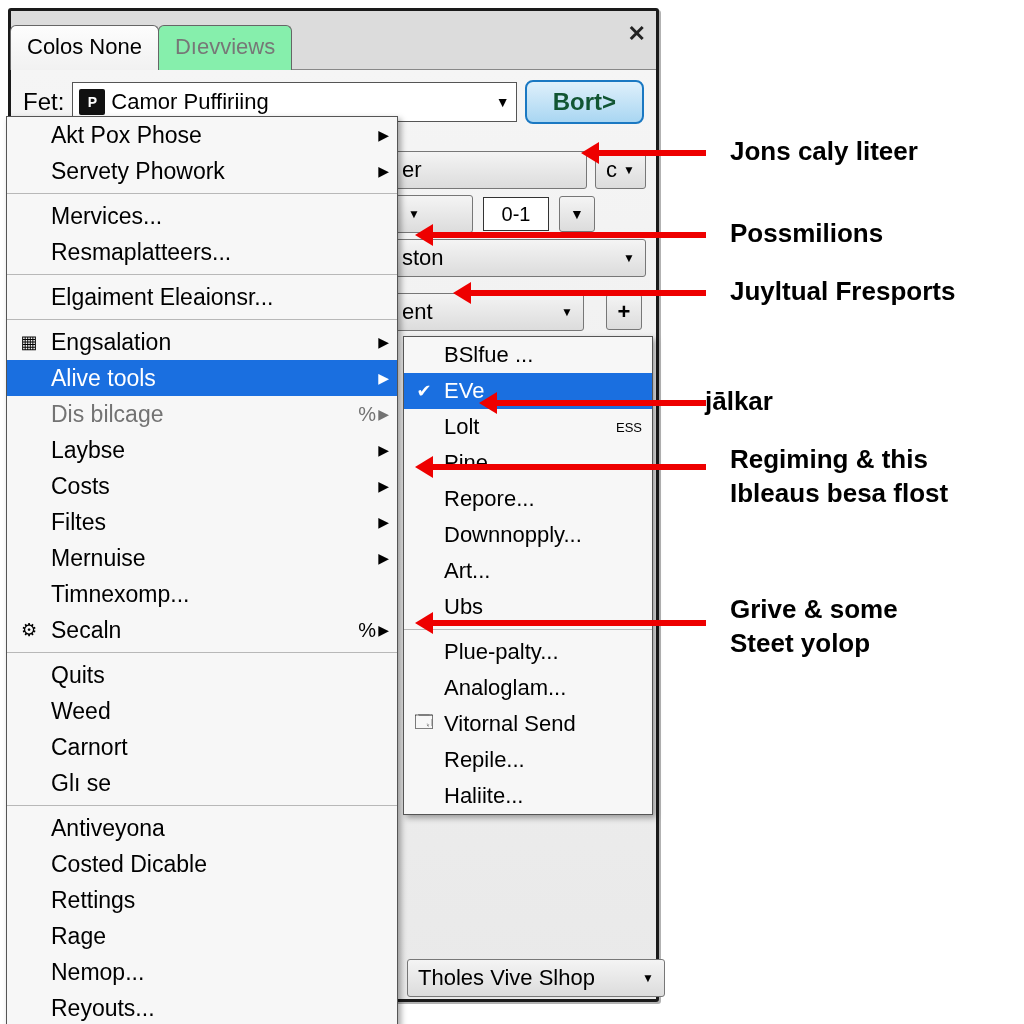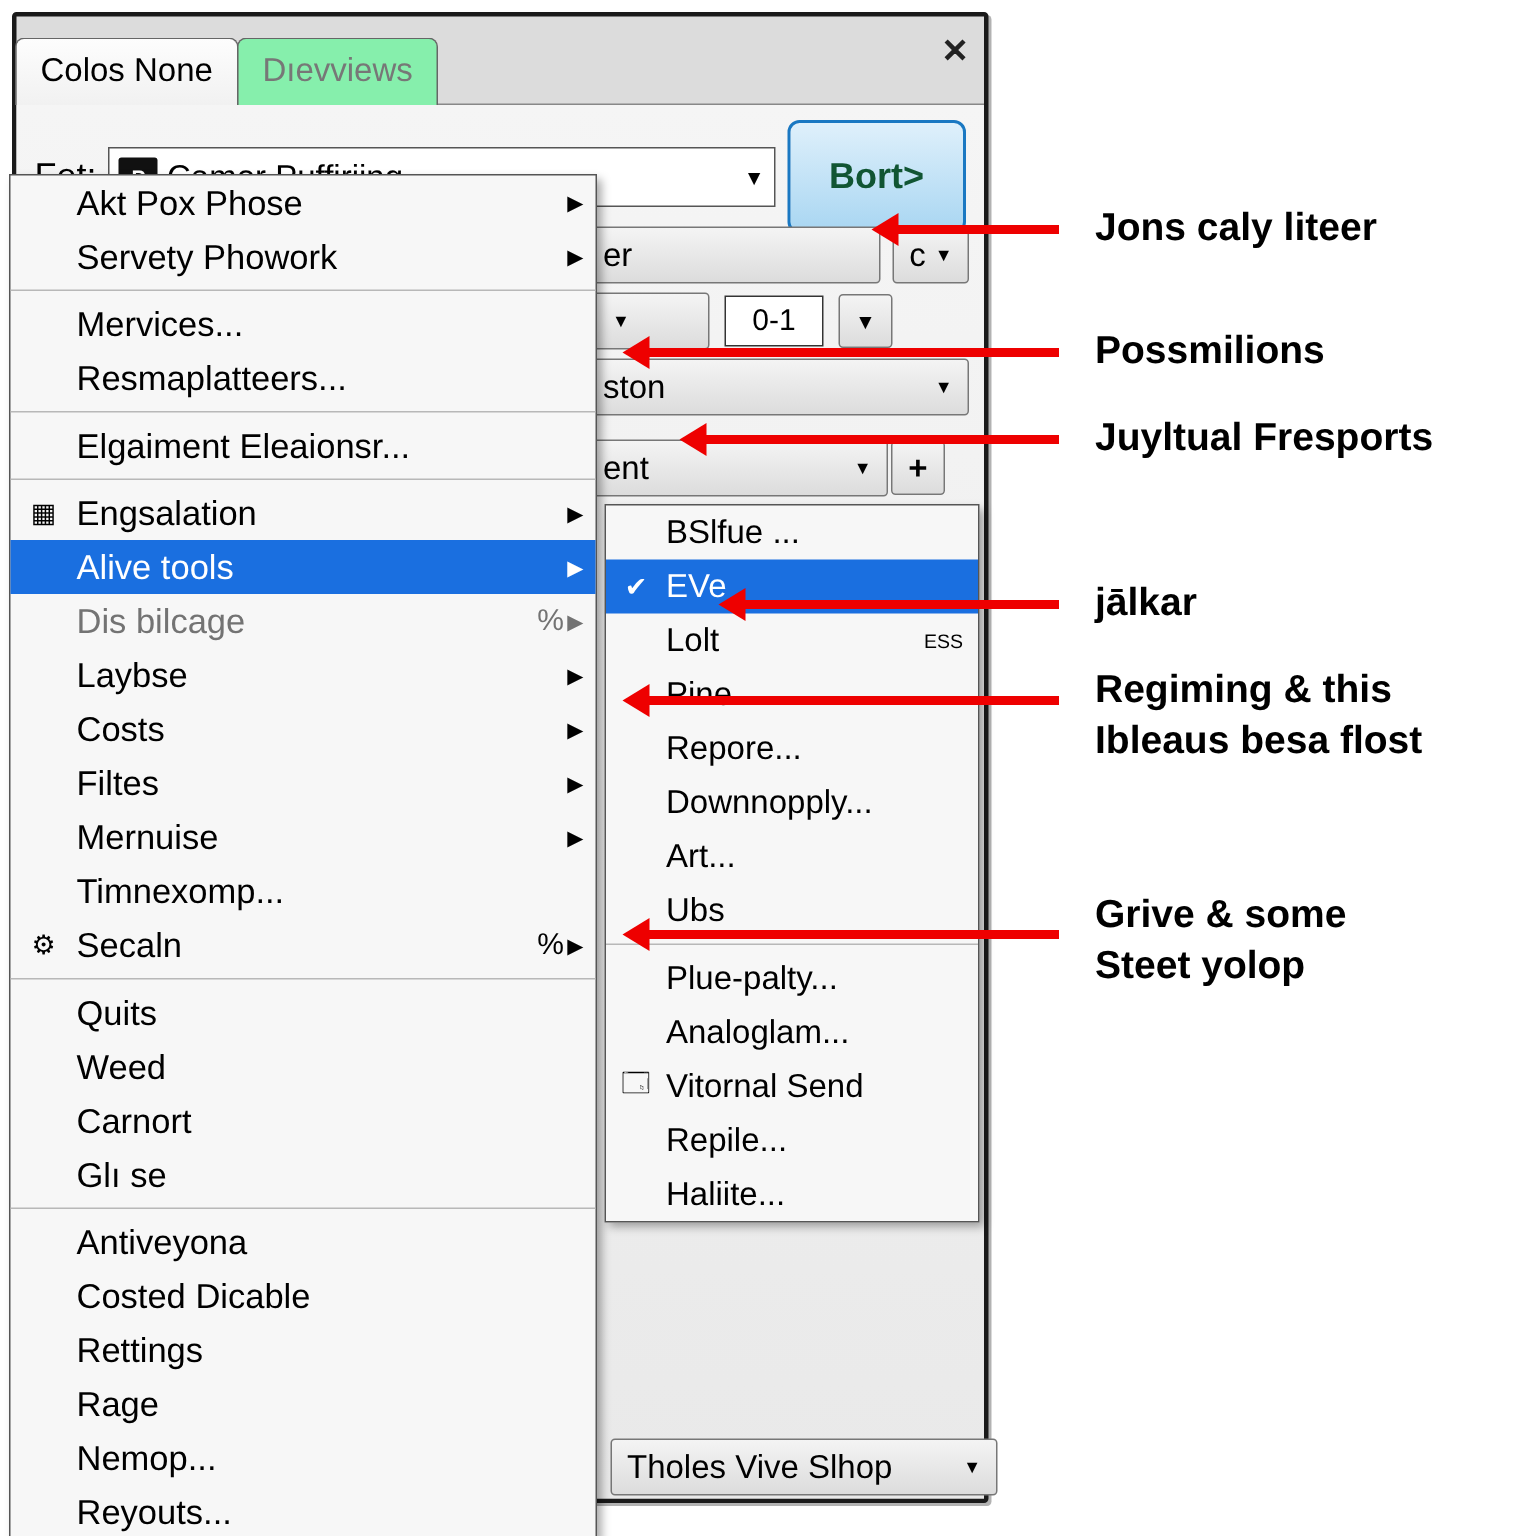--- a/index.html
+++ b/index.html
@@ -8,21 +8,21 @@
 .titlebar{position:absolute;left:-1px;top:14px;display:flex;align-items:flex-start;height:44px}
 .tab{background:linear-gradient(#fdfdfd,#f1f1f1);border:1px solid #666;border-bottom:none;padding:8px 16px 10px;border-top-left-radius:6px;border-top-right-radius:6px;margin-right:-1px;position:relative;z-index:2}
 .tab.inactive{background:#86efac;color:#777;z-index:1}
 .close-x{position:absolute;right:10px;top:10px;font-size:22px;font-weight:bold;color:#222}
 .body{position:absolute;left:0;right:0;top:58px;bottom:0;background:linear-gradient(#f5f5f5,#e9e9e9);border-top:1px solid #888}
 .row{display:flex;align-items:center;gap:8px;padding:10px 12px}
 .label{font-size:24px}
 .combo{flex:1;display:flex;align-items:center;background:#fff;border:1px solid #555;height:38px;padding:0 6px;position:relative}
 .combo .dd{margin-left:auto;font-size:14px}
 .glyph{display:inline-flex;align-items:center;justify-content:center;width:26px;height:26px;background:#111;color:#fff;font-size:14px;font-weight:bold;margin-right:6px;border-radius:2px}
-.btn{background:linear-gradient(#dff0fb,#a9d6f2);border:2px solid #1a78c2;border-radius:8px;padding:22px 26px;font-size:24px;font-weight:bold;color:#153}
+.btn{background:linear-gradient(#dff0fb,#a9d6f2);border:2px solid #1a78c2;border-radius:8px;padding:6px 26px;font-size:24px;font-weight:bold;color:#153}
 .line{position:absolute;left:380px;height:40px;display:flex;align-items:center;gap:8px}
 .pill{background:linear-gradient(#f4f4f4,#dcdcdc);border:1px solid #777;border-radius:3px;height:36px;display:inline-flex;align-items:center;padding:0 10px;font-size:22px}
 .dd-tri{font-size:12px;margin-left:6px}
 .mini{width:64px;background:#fff;border:1px solid #333;height:32px;display:inline-flex;align-items:center;justify-content:center;font-size:20px}
 .sq{width:34px;height:34px;background:linear-gradient(#f4f4f4,#dcdcdc);border:1px solid #777;border-radius:3px;display:inline-flex;align-items:center;justify-content:center;font-size:14px}
 .plus{font-size:22px;font-weight:bold}
 .menu{position:absolute;left:6px;top:116px;width:390px;background:#f7f7f7;border:1px solid #555;box-shadow:3px 3px 6px rgba(0,0,0,.35)}
 .menu .mi{display:flex;align-items:center;height:36px;padding:0 10px 0 44px;position:relative;font-size:23px}
 .menu .mi .ico{position:absolute;left:10px;width:24px;text-align:center;font-size:18px}
 .menu .mi .sc{margin-left:auto;margin-right:10px;font-size:20px;letter-spacing:1px}
@@ -79,21 +79,21 @@
           </span>
         <span class="mini">0-1</span>
         <span class="sq">▼</span>
       </div>
       <div class="line" style="top:168px;right:10px;left:380px">
         <span class="pill" style="flex:1">
             <span>ston</span>
             <span class="dd-tri" style="margin-left:auto">▼</span>
           </span>
       </div>
-      <div class="line" style="top:222px;right:26px;left:380px;gap:2px">
+      <div class="line" style="top:222px;right:14px;left:380px;gap:22px">
         <span class="pill" style="flex:1">
             <span>ent</span>
             <span class="dd-tri" style="margin-left:auto">▼</span>
           </span>
         <span class="sq plus">+</span>
       </div>
 
       <div class="footer-combo">
         <span class="pill" style="width:100%">
             <span>Tholes Vive Slhop</span>
@@ -246,21 +246,21 @@
   <div class="arrow" style="left:586px;top:150px;width:120px"></div>
   <div class="callout" style="left:730px;top:136px">Jons caly liteer</div>
 
   <div class="arrow" style="left:420px;top:232px;width:286px"></div>
   <div class="callout" style="left:730px;top:218px">Possmilions</div>
 
   <div class="arrow" style="left:458px;top:290px;width:248px"></div>
   <div class="callout" style="left:730px;top:276px">Juyltual Fresports</div>
 
   <div class="arrow" style="left:484px;top:400px;width:222px"></div>
-  <div class="callout" style="left:730px;top:386px">jālkar</div>
+  <div class="callout" style="left:705px;top:386px">jālkar</div>
 
   <div class="arrow" style="left:420px;top:464px;width:286px"></div>
   <div class="callout" style="left:730px;top:444px">Regiming &amp; this</div>
   <div class="callout" style="left:730px;top:478px">Ibleaus besa flost</div>
 
   <div class="arrow" style="left:420px;top:620px;width:286px"></div>
   <div class="callout" style="left:730px;top:594px">Grive &amp; some</div>
   <div class="callout" style="left:730px;top:628px">Steet yolop</div>
 
 </div>

